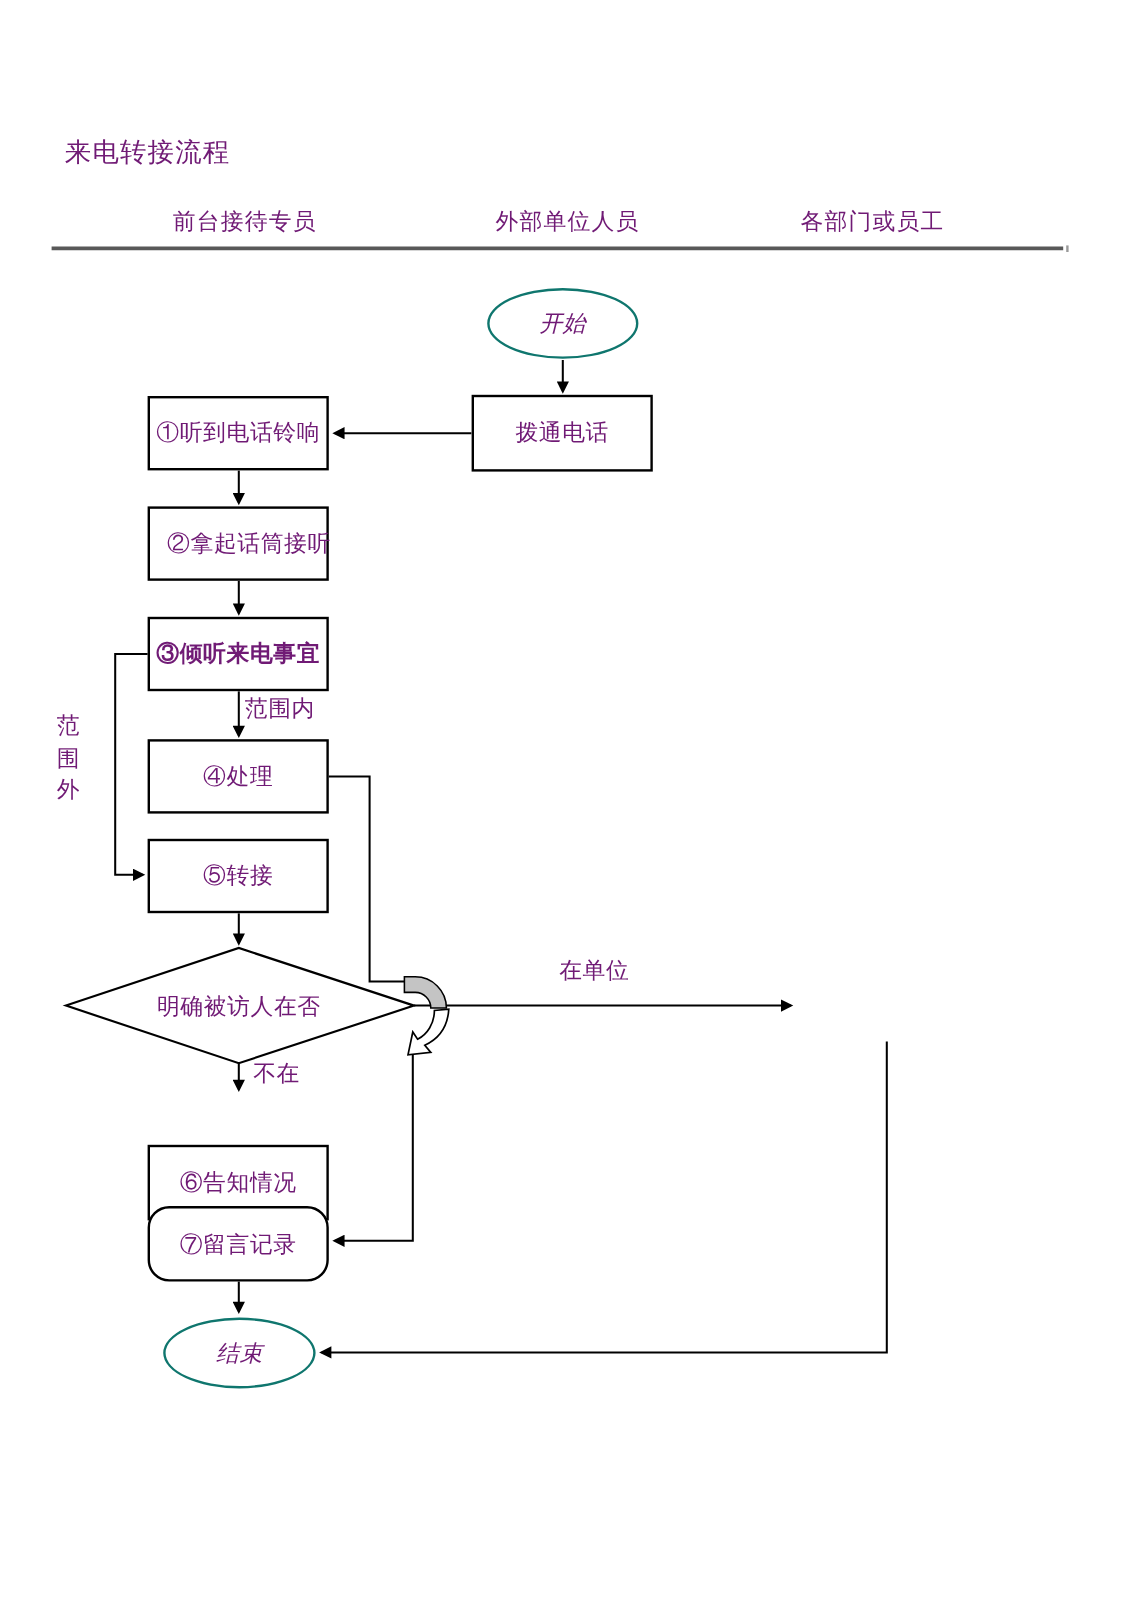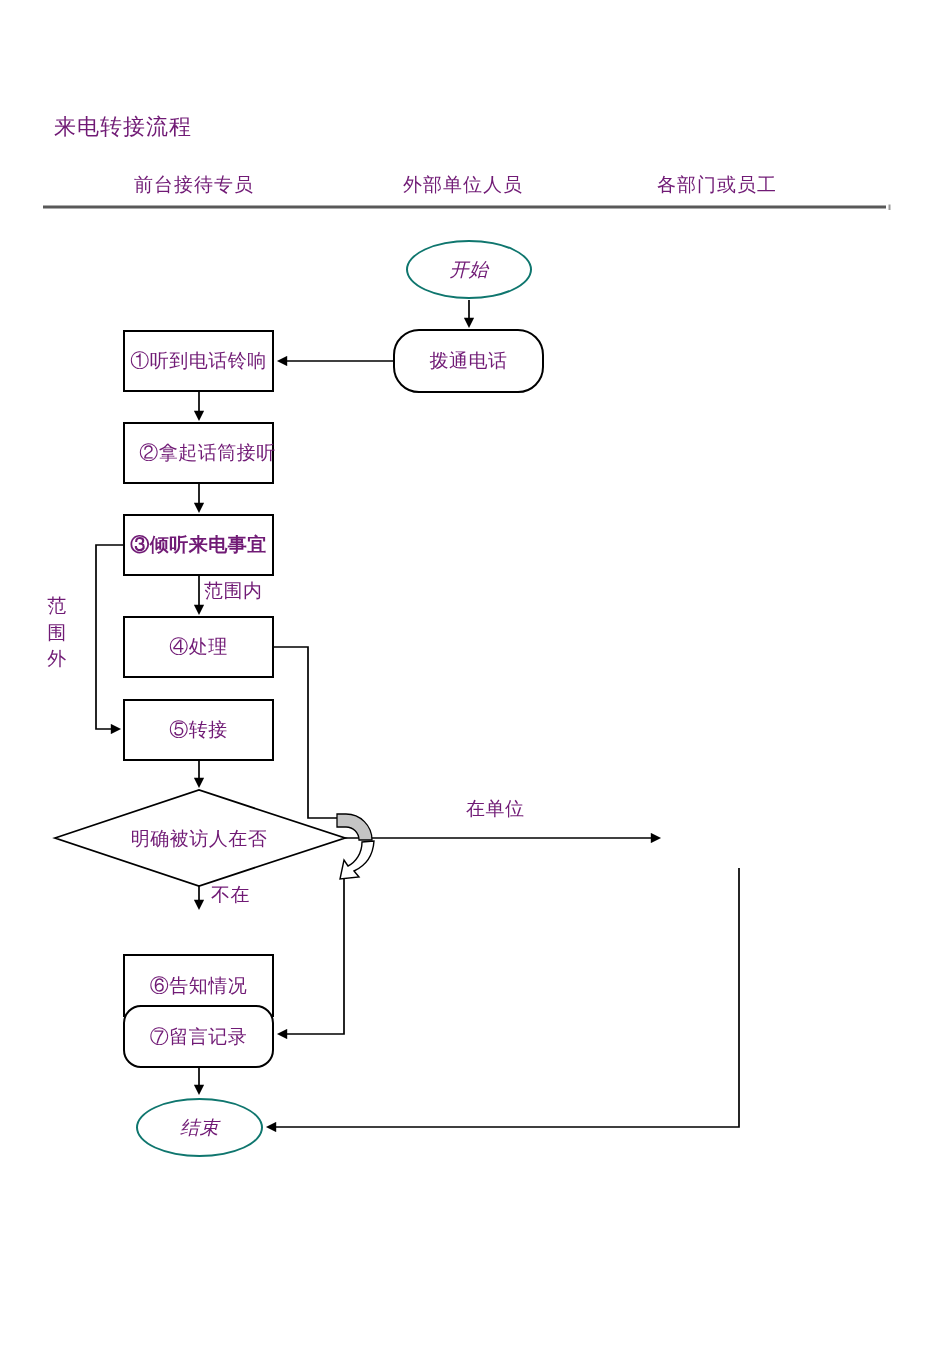--- a/index.html
+++ b/index.html
@@ -10,21 +10,21 @@
     font-family:"Liberation Serif","DejaVu Serif",serif;
     color:#701a75;
     overflow:hidden;
   }
   .abs{position:absolute;}
   #doc-title{
     left:54px;top:112px;
     font-size:22px;letter-spacing:1px;white-space:nowrap;
   }
   .lane-header{
-    top:172px;width:130px;text-align:left;
+    top:172px;width:130px;text-align:right;
     font-size:19px;letter-spacing:1px;white-space:nowrap;
   }
   .node{
     box-sizing:border-box;
     display:flex;align-items:center;justify-content:center;
     font-size:19px;letter-spacing:0.5px;white-space:nowrap;
     background:#ffffff;
     border:2.4px solid #000;
   }
   .terminator{
@@ -84,21 +84,21 @@
   </svg>
 
   <div class="abs" id="doc-title">来电转接流程</div>
 
   <div class="abs lane-header" style="left:134px;">前台接待专员</div>
   <div class="abs lane-header" style="left:403px;">外部单位人员</div>
   <div class="abs lane-header" style="left:657px;">各部门或员工</div>
 
   <div class="abs node terminator" style="left:406px;top:240px;width:126px;height:59px;">开始</div>
 
-  <div class="abs node" style="left:393px;top:329px;width:151px;height:64px;border-radius:26px;">拨通电话</div>
+  <div class="abs node" style="left:393px;top:329px;width:151px;height:64px;">拨通电话</div>
 
   <div class="abs node" style="left:123px;top:330px;width:151px;height:62px;">①听到电话铃响</div>
 
   <div class="abs node" style="left:123px;top:422px;width:151px;height:62px;padding-left:18px;">②拿起话筒接听</div>
 
   <div class="abs node" style="left:123px;top:514px;width:151px;height:62px;font-weight:bold;">③倾听来电事宜</div>
 
   <div class="abs node" style="left:123px;top:616px;width:151px;height:62px;">④处理</div>
 
   <div class="abs node" style="left:123px;top:699px;width:151px;height:62px;">⑤转接</div>

